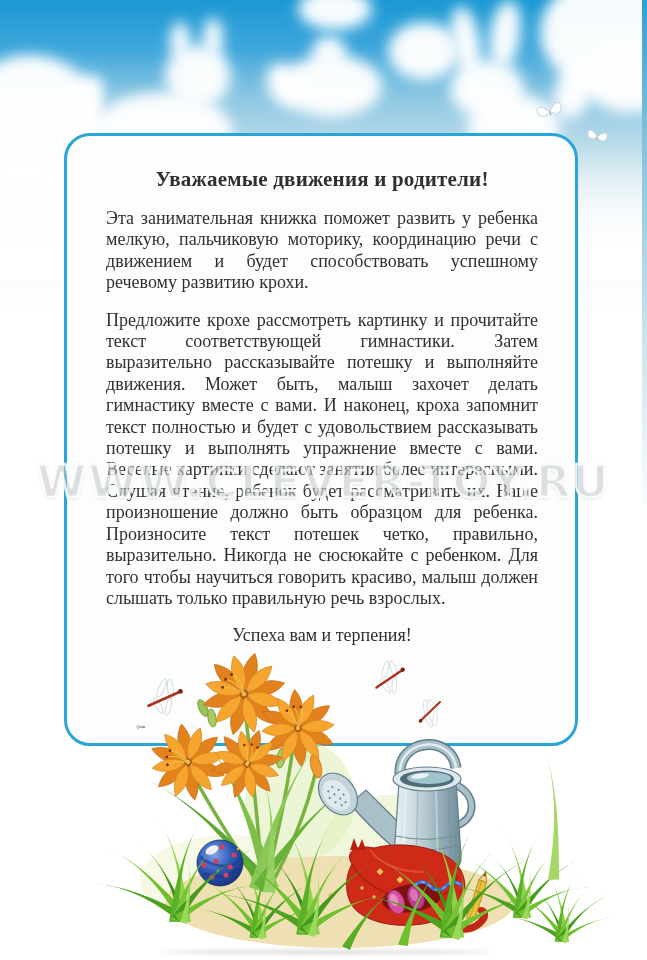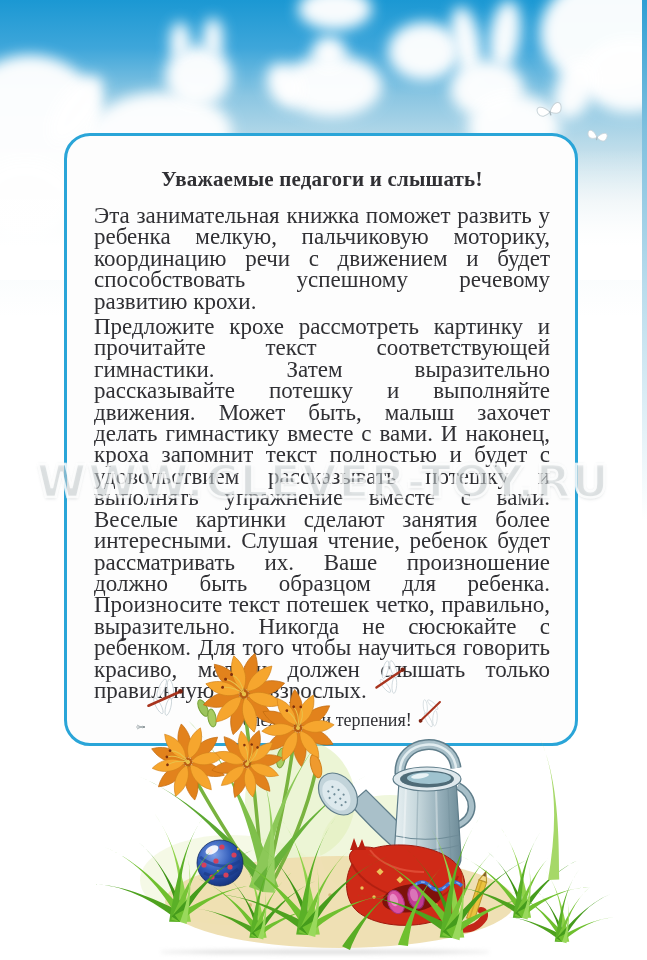--- a/index.html
+++ b/index.html
@@ -14,21 +14,21 @@
   .haze{position:absolute;left:0;top:150px;width:647px;height:130px;
         background:linear-gradient(180deg,rgba(255,255,255,0) 0%,#ffffff 75%);}
   .edge-r{position:absolute;right:0;top:0;width:5px;height:520px;
         background:linear-gradient(180deg,#2f9fd4 0%,#7fc0de 25%,#b9dcec 55%,rgba(230,242,247,0) 100%);}
   .bfly{position:absolute;}
   
   .card{position:absolute;left:64px;top:133px;width:514px;height:613px;box-sizing:border-box;
         background:#fdfdfd;border:3px solid #2aa5d8;border-radius:26px;z-index:1;
         padding:31px 21px 0 23px;color:#303034;}
   .card h1{margin:0 0 13px 0;font-size:21px;font-weight:bold;text-align:center;letter-spacing:.2px;}
-  .card p{margin:4px;font-size:23px;line-height:21.4px;text-align:justify;}
+  .card p{margin:16px;font-size:18px;line-height:21.4px;text-align:justify;}
   .closing{margin-top:9px;font-size:18px;text-align:center;}
   
   .watermark{position:absolute;top:455px;left:50%;transform:translateX(-50%);
         font-family:"DejaVu Sans",sans-serif;font-weight:bold;font-size:45px;
         letter-spacing:1.5px;white-space:nowrap;z-index:3;
         color:rgba(245,248,250,0.30);
         -webkit-text-stroke:2.5px rgba(255,255,255,0.82);
         text-shadow:0 2px 3px rgba(140,150,155,0.28),0 -1px 2px rgba(140,150,155,0.18);}
   
   .garden{position:absolute;left:0;top:650px;width:647px;height:310px;z-index:2;pointer-events:none;}
@@ -70,21 +70,21 @@
       <path d="M8,7 C4,1 0,2 1,6 C2,9 5,9 8,7 C11,9 14,10 15,6 C16,2 12,1 8,7 Z" fill="#ffffff" stroke="#c9d4d9" stroke-width="0.6"></path>
       <path d="M8,6.4 L8,9" stroke="#aab8be" stroke-width="0.8"></path>
     </svg>
     <svg class="bfly" style="left:586px;top:128px;width:22px;height:19px;transform:rotate(12deg);" viewBox="0 0 16 14">
       <path d="M8,7 C4,1 0,2 1,6 C2,9 5,9 8,7 C11,9 14,10 15,6 C16,2 12,1 8,7 Z" fill="#ffffff" stroke="#c9d4d9" stroke-width="0.6"></path>
       <path d="M8,6.4 L8,9" stroke="#aab8be" stroke-width="0.8"></path>
     </svg>
   </div>
 
   <div class="card">
-    <h1>Уважаемые педагоги и слышать!</h1>
+    <h1>Уважаемые движения и родители!</h1>
     <p>Эта занимательная книжка поможет развить у ребенка мелкую, пальчиковую моторику, координацию речи с движением и будет способствовать успешному речевому развитию крохи.</p>
     <p>Предложите крохе рассмотреть картинку и прочитайте текст соответствующей гимнастики. Затем выразительно рассказывайте потешку и выполняйте движения. Может быть, малыш захочет делать гимнастику вместе с вами. И наконец, кроха запомнит текст полностью и будет с удовольствием рассказывать потешку и выполнять упражнение вместе с вами. Веселые картинки сделают занятия более интересными. Слушая чтение, ребенок будет рассматривать их. Ваше произношение должно быть образцом для ребенка. Произносите текст потешек четко, правильно, выразительно. Никогда не сюсюкайте с ребенком. Для того чтобы научиться говорить красиво, малыш должен слышать только правильную речь взрослых.</p>
     <div class="closing">Успеха вам и терпения!</div>
   </div>
 
   <div class="watermark">WWW.CLEVER-TOY.RU</div>
 
   <svg class="garden" viewBox="0 0 647 310">
     <defs>
       <path id="petal" d="M0,-4 C-8,-13 -10,-28 0,-42 C10,-28 8,-13 0,-4 Z"></path>

